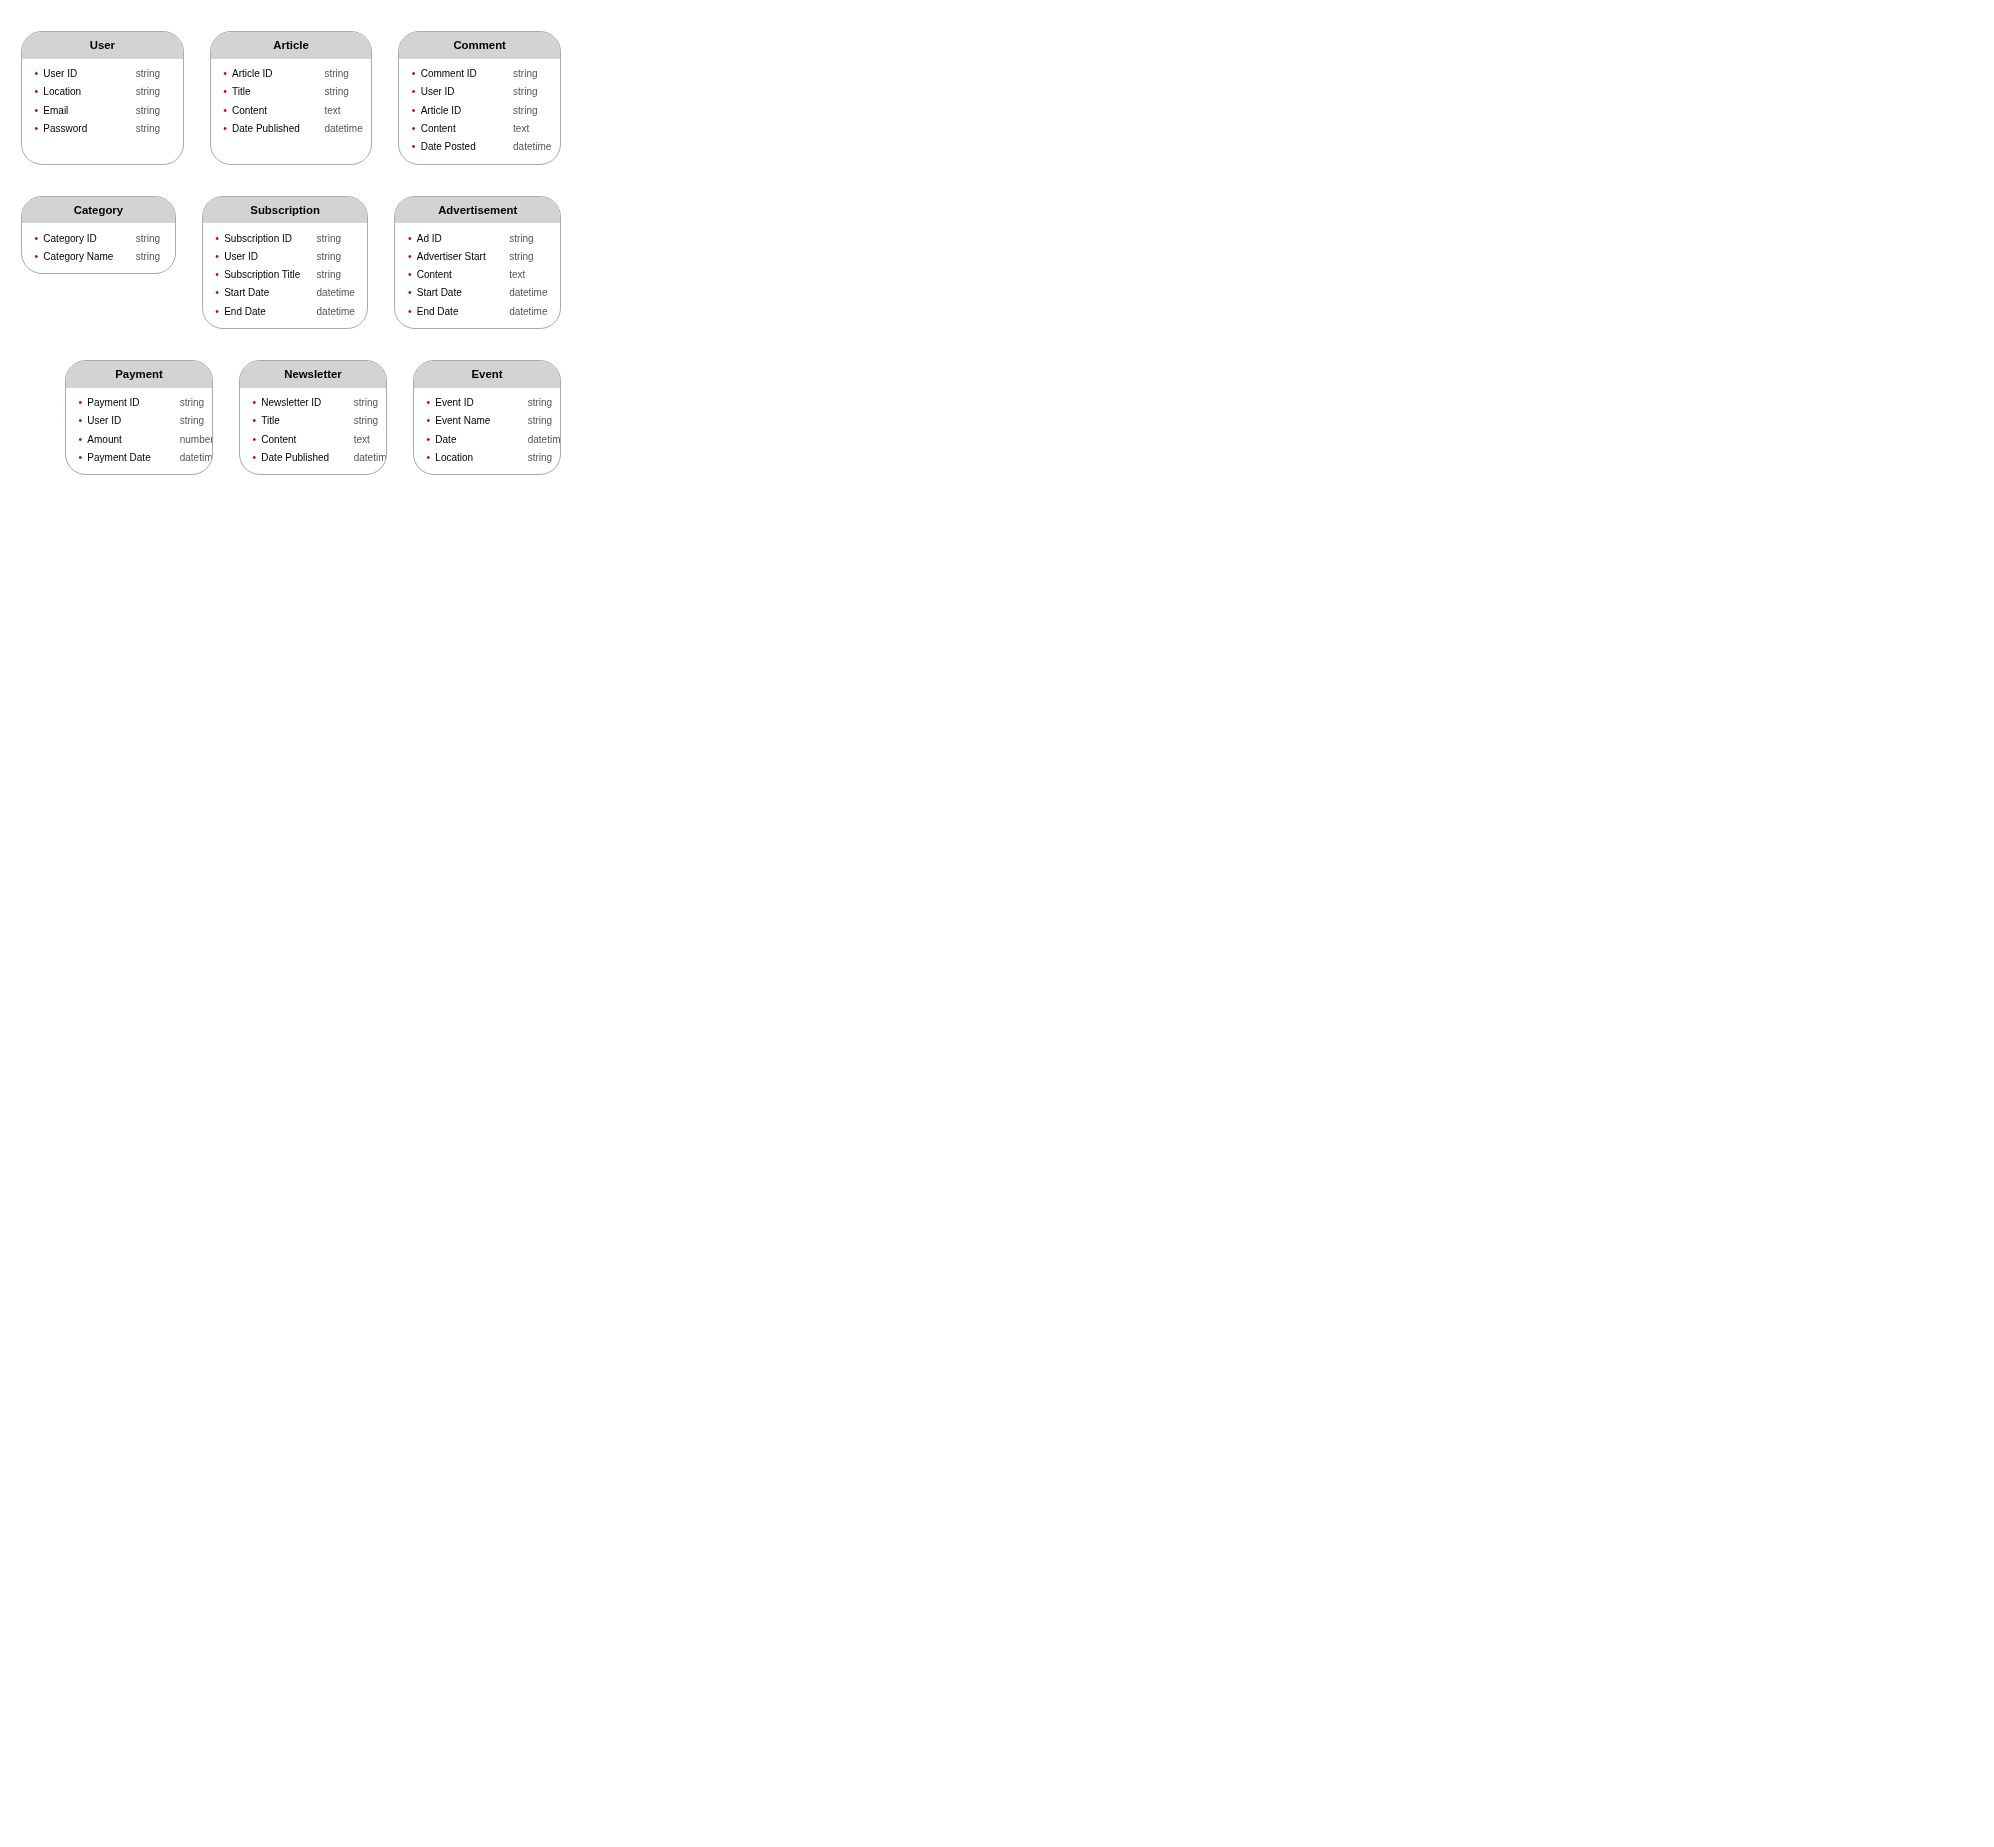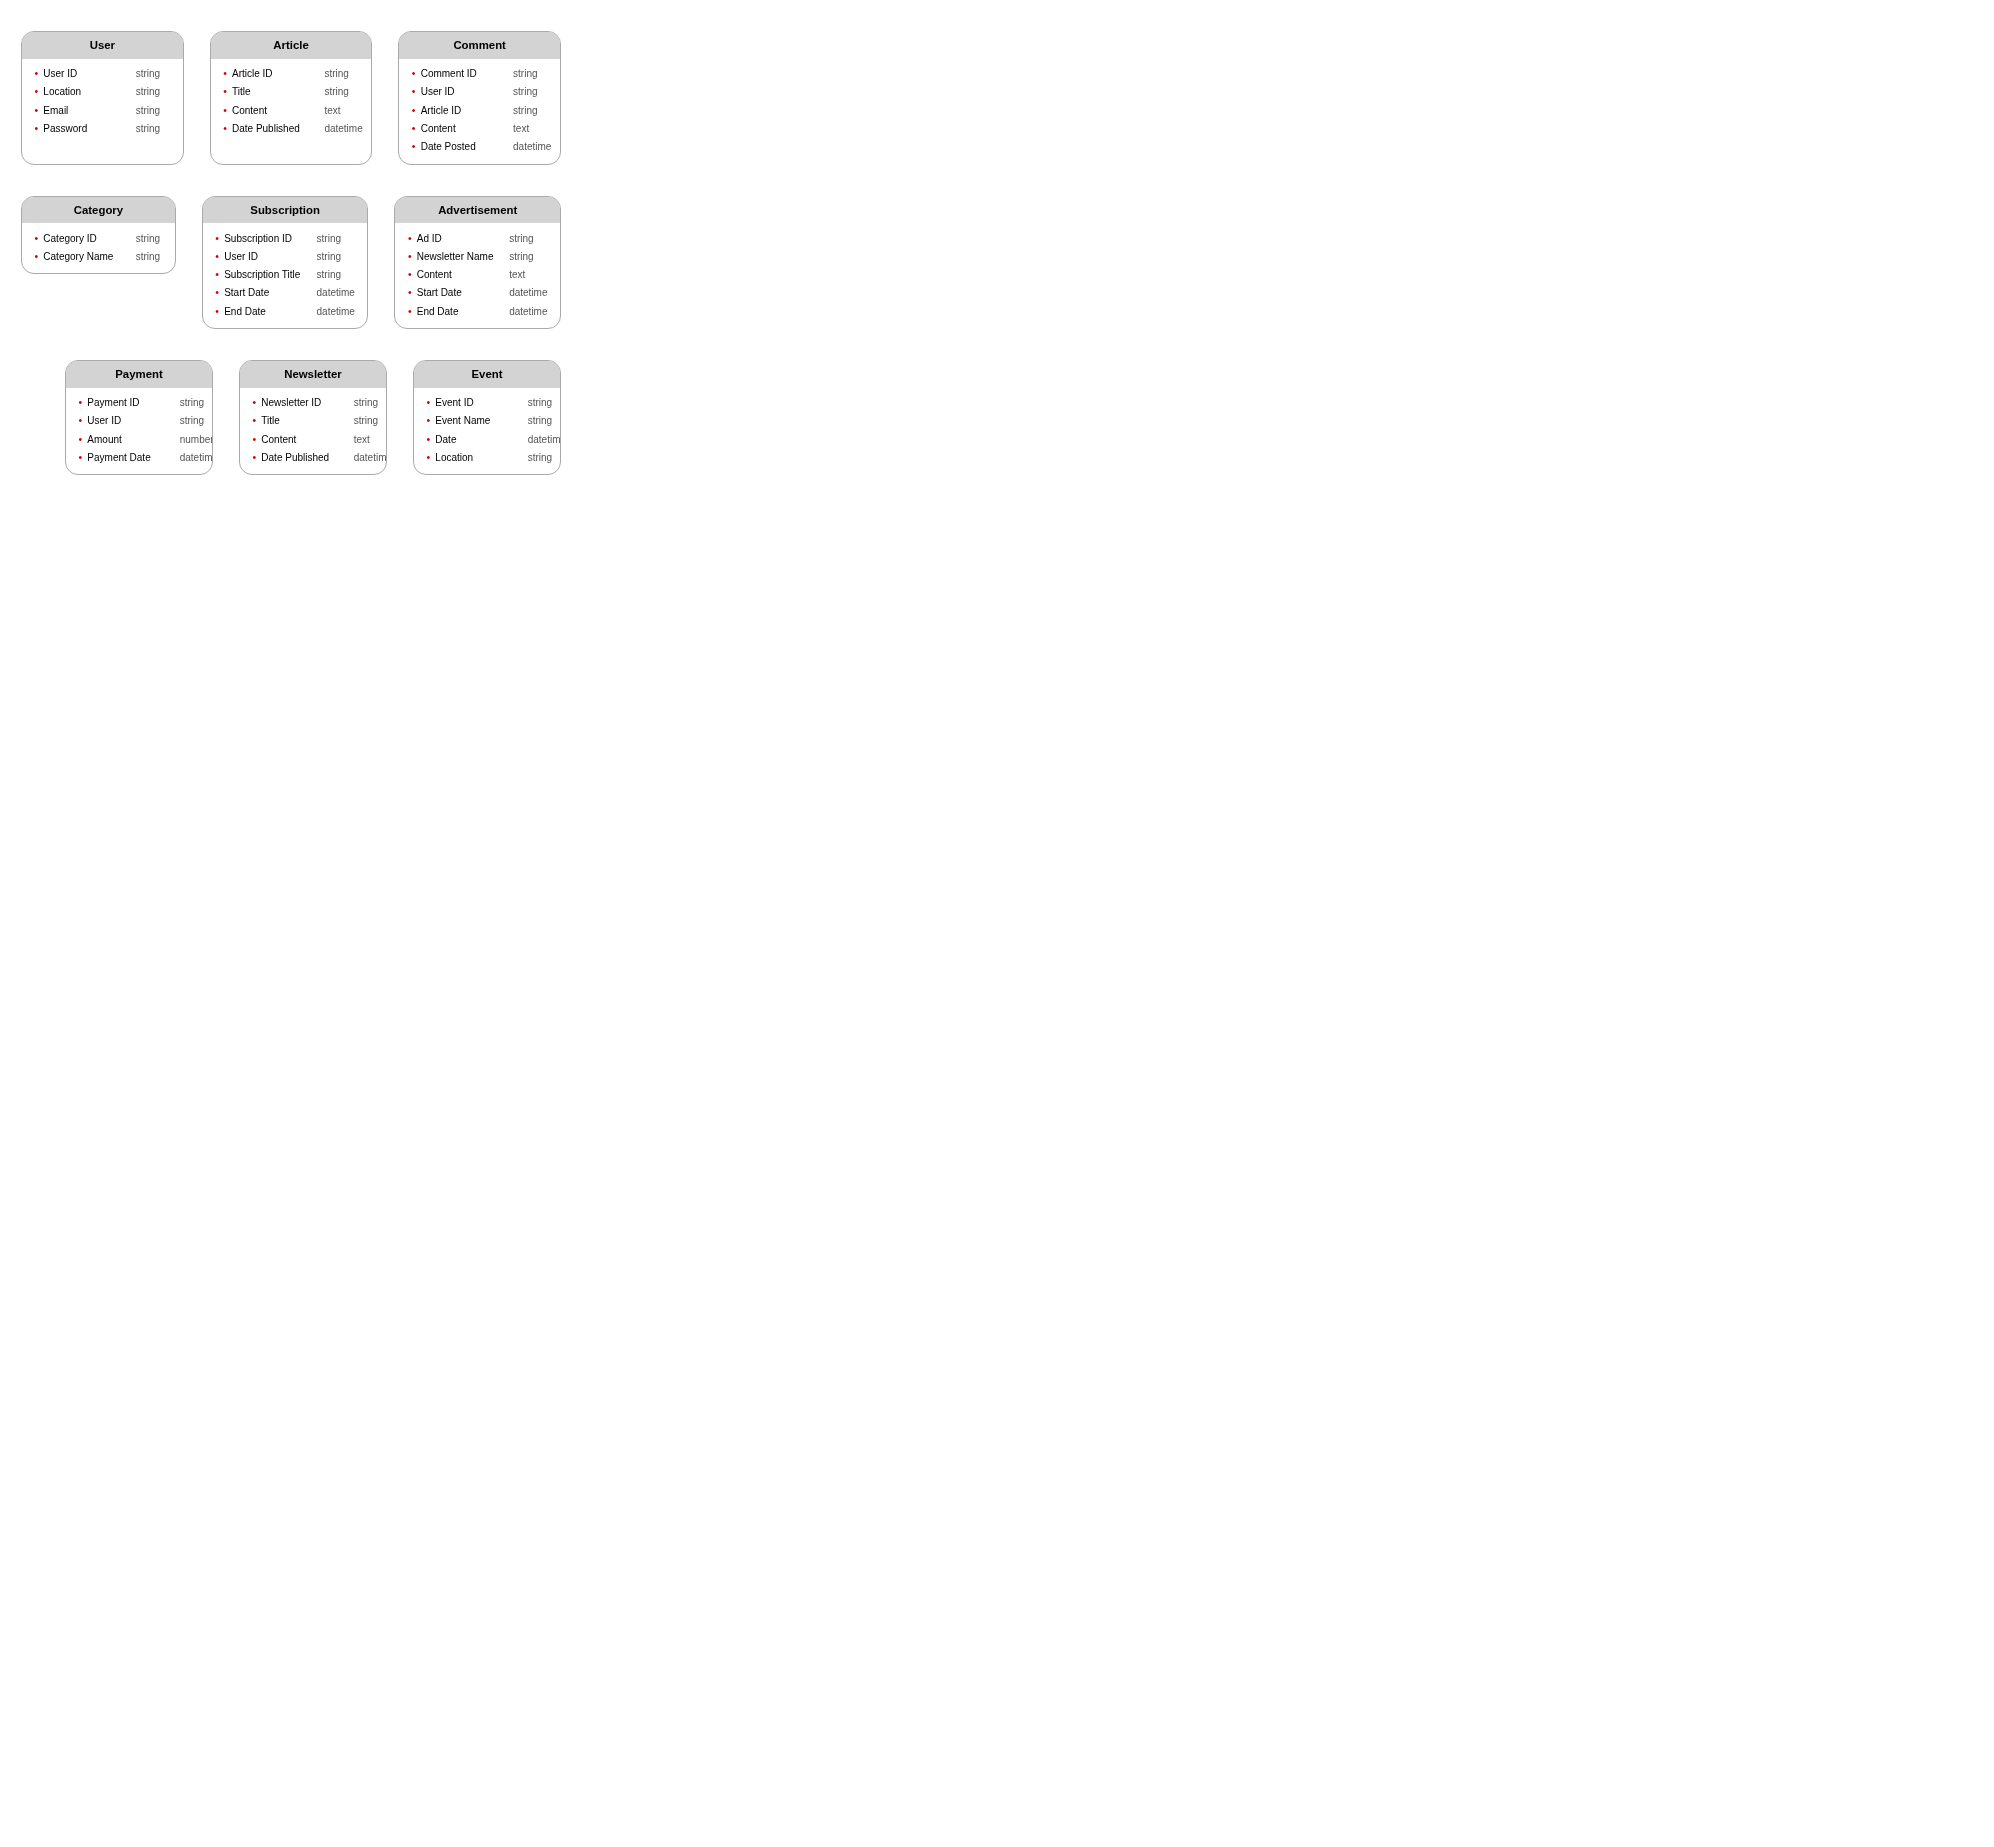--- a/index.html
+++ b/index.html
@@ -9,21 +9,21 @@
       padding: 31px 21px;
       width: 582px;
     }
     .grid {
       display: grid;
       grid-template-columns: repeat(3, 1fr);
       gap: 31px 26px;
     }
     .entity-card {
       border: 1px solid #aaa;
-      border-radius: 13px;
+      border-radius: 21px;
       overflow: hidden;
       background: #fff;
     }
     .entity-header {
       background: #d3d3d3;
       text-align: center;
       padding: 7.3px 5.2px;
       font-weight: bold;
       font-size: 11.4px;
       color: #000;
@@ -213,21 +213,21 @@
       <div class="entity-card">
         <div class="entity-header">Advertisement</div>
         <div class="entity-body">
           <div class="entity-row">
             <span class="bullet">•</span>
             <span class="field-name">Ad ID</span>
             <span class="field-type">string</span>
           </div>
           <div class="entity-row">
             <span class="bullet">•</span>
-            <span class="field-name">Newsletter Name</span>
+            <span class="field-name">Advertiser Start</span>
             <span class="field-type">string</span>
           </div>
           <div class="entity-row">
             <span class="bullet">•</span>
             <span class="field-name">Content</span>
             <span class="field-type">text</span>
           </div>
           <div class="entity-row">
             <span class="bullet">•</span>
             <span class="field-name">Start Date</span>

